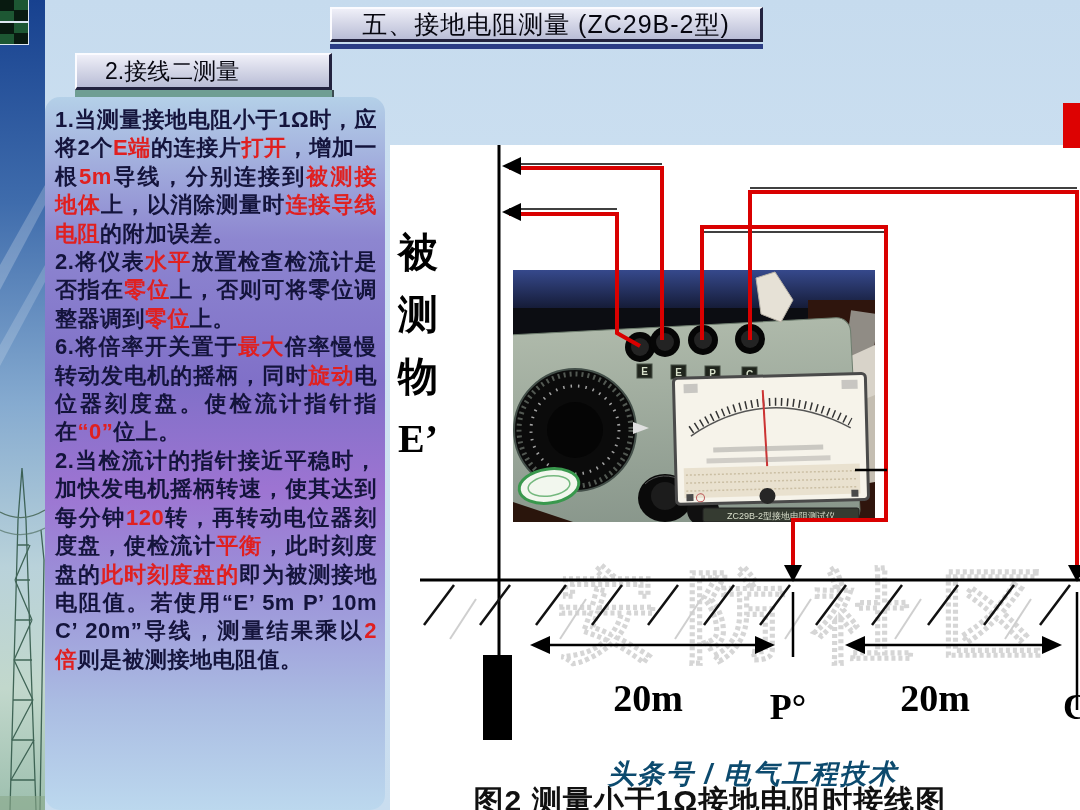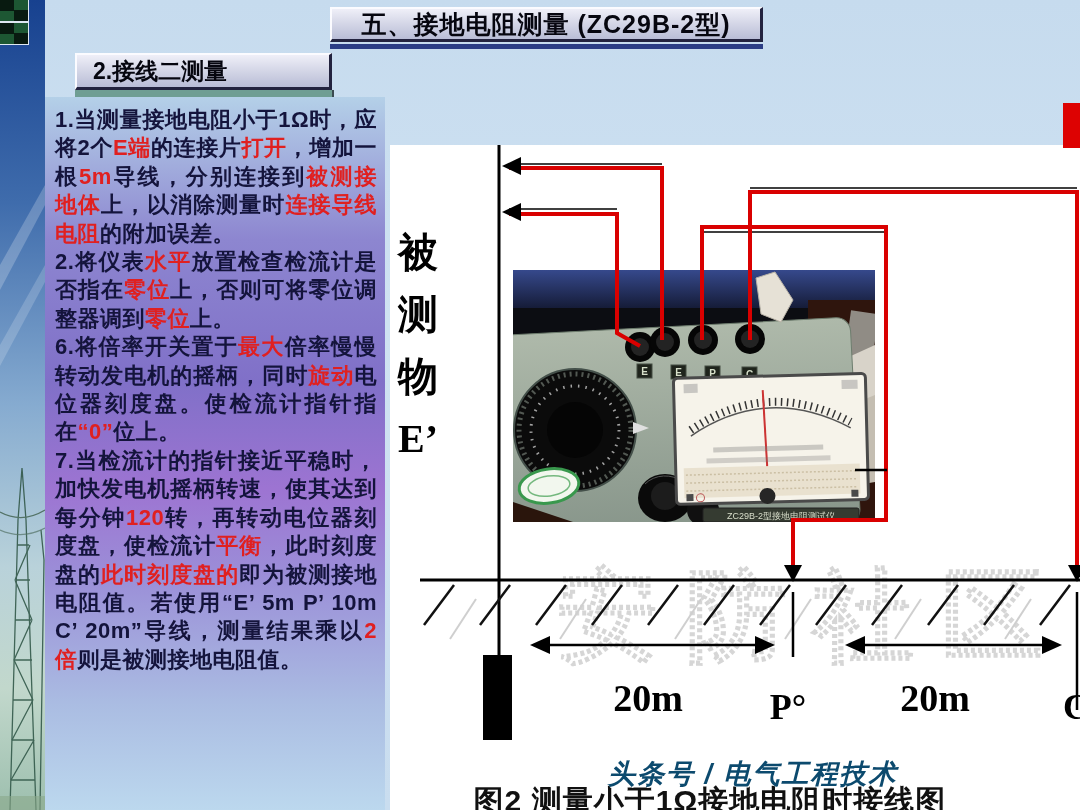--- a/index.html
+++ b/index.html
@@ -11,33 +11,34 @@
   .abs{position:absolute;}
   
   .chk{position:absolute;left:0;width:28px;height:21px;
     background:conic-gradient(#1d5733 0 25%,#081a10 0 50%,#1d5733 0 75%,#081a10 0);
     outline:1px solid #dfe8f2;}
   
   .bevel{
     background:linear-gradient(180deg,#efeff8 0%,#d6d8e8 45%,#b9bdd6 100%);
     border-top:2px solid #fbfbff;border-left:2px solid #fbfbff;
     border-bottom:3px solid #23233f;border-right:3px solid #23233f;
-    box-sizing:border-box;color:#06060f;font-weight:bold;
+    box-sizing:border-box;color:#06060f;font-weight:normal;
   }
   #title-bar{left:330px;top:7px;width:433px;height:35px;font-size:25px;
     display:flex;align-items:center;justify-content:center;letter-spacing:1px;}
   #title-underline{left:330px;top:44px;width:433px;height:5px;background:#2b3d85;}
   #subtitle-bar{left:75px;top:53px;width:257px;height:37px;font-size:23px;
-    display:flex;align-items:center;padding-left:16px;}
+    display:flex;align-items:center;padding-left:28px;}
   #subtitle-underline{left:75px;top:90px;width:257px;height:8px;background:#6f9e93;border-right:2px solid #3a4a50;}
   
   #panel{
     left:45px;top:97px;width:340px;height:713px;box-sizing:border-box;
     padding:9px 8px 12px 10px;
     background:linear-gradient(180deg,#b4d0e8 0%,#8d86d0 20%,#8070c8 40%,#9d74d2 55%,#9b90d8 68%,#aabce2 85%,#bcd8ee 100%);
+    border-radius:15px;
   }
   .para{font-size:22px;line-height:28.4px;font-weight:bold;color:#14143c;
     text-align:justify;letter-spacing:0.5px;}
   .para .hl{color:#e02020;}
   
   #white-area{left:390px;top:145px;width:690px;height:665px;background:#ffffff;overflow:hidden;}
   #object-label{left:4px;top:80px;width:48px;text-align:center;}
   #object-label .vchar{font-family:"Liberation Serif",serif;font-weight:600;
     font-size:40px;color:#000;height:62px;line-height:56px;}
   #caption{left:60px;top:636px;width:520px;text-align:center;font-size:30px;
@@ -89,21 +90,21 @@
 <div id="subtitle-bar" class="abs bevel">
   <span>2.接线二测量</span>
 </div>
 <div id="subtitle-underline" class="abs"></div>
 
 <div id="panel" class="abs">
   <div>
       <div class="para"><span>1.当测量接地电阻小于1Ω时，应将2个</span><span class="hl">E端</span><span>的连接片</span><span class="hl">打开</span><span>，增加一根</span><span class="hl">5m</span><span>导线，分别连接到</span><span class="hl">被测接地体</span><span>上，以消除测量时</span><span class="hl">连接导线电阻</span><span>的附加误差。</span></div>
       <div class="para"><span>2.将仪表</span><span class="hl">水平</span><span>放置检查检流计是否指在</span><span class="hl">零位</span><span>上，否则可将零位调整器调到</span><span class="hl">零位</span><span>上。</span></div>
       <div class="para"><span>6.将倍率开关置于</span><span class="hl">最大</span><span>倍率慢慢转动发电机的摇柄，同时</span><span class="hl">旋动</span><span>电位器刻度盘。使检流计指针指在</span><span class="hl">“0”</span><span>位上。</span></div>
-      <div class="para"><span>7.当检流计的指针接近平稳时，加快发电机摇柄转速，使其达到每分钟</span><span class="hl">120</span><span>转，再转动电位器刻度盘，使检流计</span><span class="hl">平衡</span><span>，此时刻度盘的</span><span class="hl">此时刻度盘的</span><span>即为被测接地电阻值。若使用“E’ 5m  P’ 10m  C’ 20m”导线，测量结果乘以</span><span class="hl">2倍</span><span>则是被测接地电阻值。</span></div>
+      <div class="para"><span>2.当检流计的指针接近平稳时，加快发电机摇柄转速，使其达到每分钟</span><span class="hl">120</span><span>转，再转动电位器刻度盘，使检流计</span><span class="hl">平衡</span><span>，此时刻度盘的</span><span class="hl">此时刻度盘的</span><span>即为被测接地电阻值。若使用“E’ 5m  P’ 10m  C’ 20m”导线，测量结果乘以</span><span class="hl">2倍</span><span>则是被测接地电阻值。</span></div>
     </div>
 </div>
 
 <div id="white-area" class="abs">
 
   <div id="photo" class="abs">
     <svg width="362" height="252" viewBox="0 0 362 252">
       <defs>
         <linearGradient id="lid" x1="0" y1="0" x2="0" y2="1">
           <stop offset="0" stop-color="#36498c"></stop>

